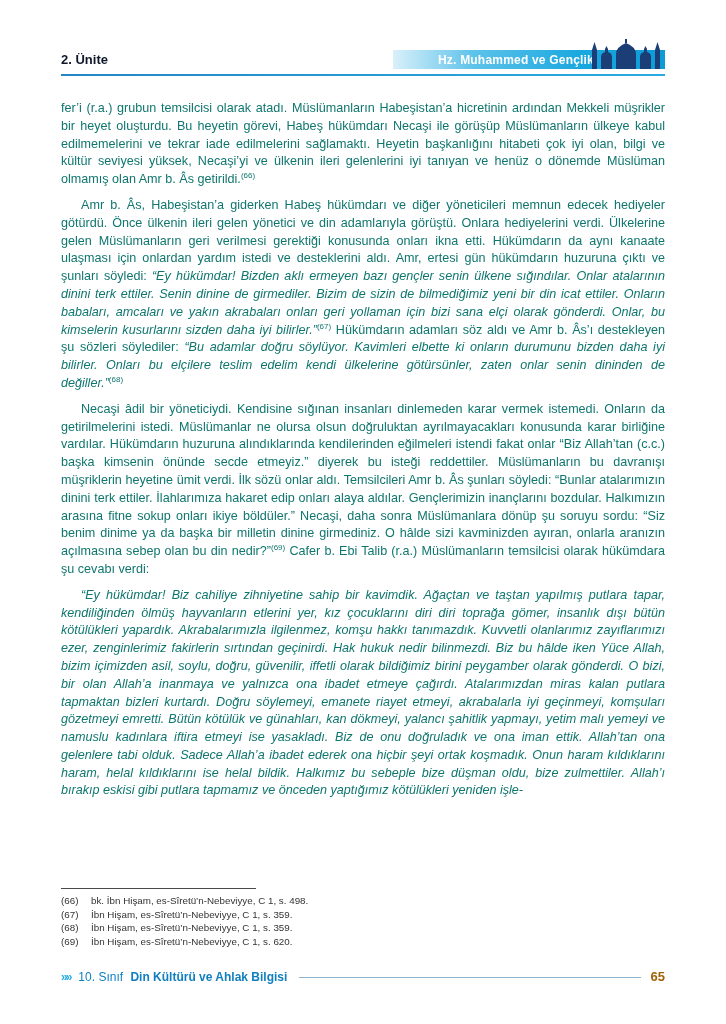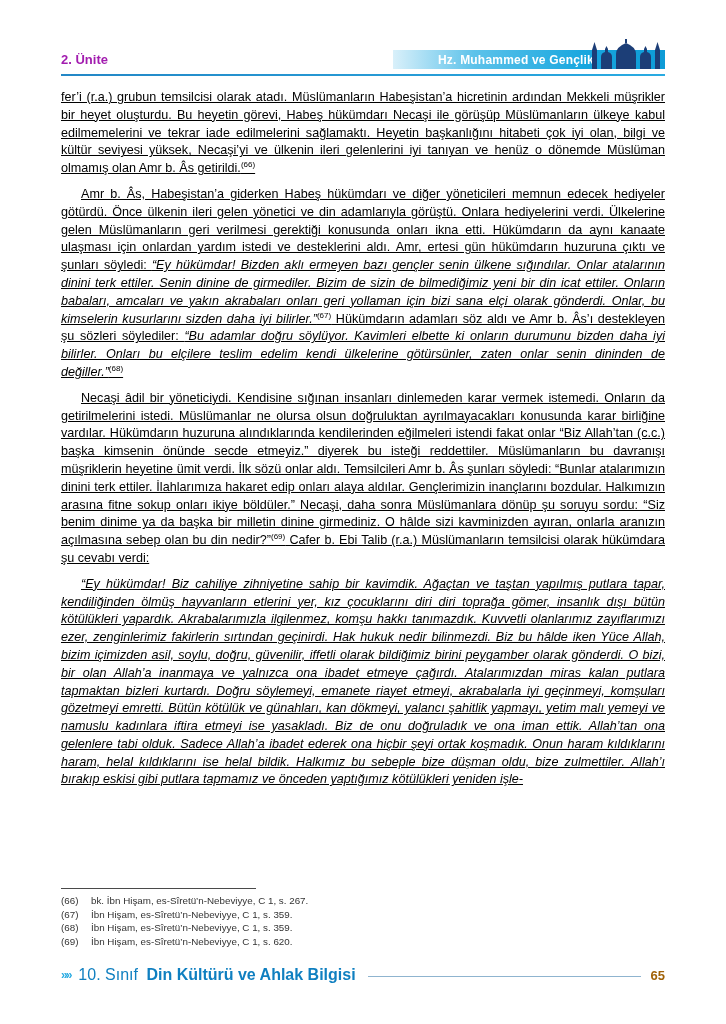--- a/index.html
+++ b/index.html
@@ -17,21 +17,21 @@
   }
   
   .header-row {
     display: flex;
     justify-content: space-between;
     align-items: flex-end;
   }
   .unit-label {
     font-size: 13px;
     font-weight: bold;
-    color: #a21caf;
+    color: #0f172a;
     padding-bottom: 2px;
   }
   .chapter-banner {
     position: relative;
     width: 272px;
     height: 19px;
     background: linear-gradient(90deg, #d9f0fa 0%, #5cc2ea 30%, #18a7df 70%, #0d9bd6 100%);
     display: flex;
     align-items: center;
     justify-content: center;
@@ -51,26 +51,25 @@
     width: 74px;
     height: 32px;
   }
   .header-rule {
     height: 2px;
     margin-top: 5px;
     background: linear-gradient(90deg, #2387c6, var(--accent, #29abe2));
   }
   
   .body-text {
-    margin-top: 13px;
+    margin-top: 24px;
     font-size: 12.6px;
     line-height: 17.8px;
     text-align: justify;
-    color: #000000;
-    text-decoration: underline;
+    color: #0f766e;
   }
   .body-text p.para { margin: 0 0 8px 0; }
   .body-text p.indent { text-indent: 20px; }
   .it { font-style: italic; }
   sup.fnref {
     font-size: 8px;
     line-height: 0;
     vertical-align: super;
   }
   
@@ -102,21 +101,21 @@
   }
   .footer-deco {
     color: var(--accent, #29abe2);
     font-size: 12px;
     font-weight: bold;
     letter-spacing: -2px;
     margin-right: 8px;
     line-height: 1;
   }
   .footer-course {
-    font-size: 16px;
+    font-size: 12px;
     color: var(--footerBlue, #0f7fc0);
     white-space: nowrap;
   }
   .footer-course .prefix { font-weight: normal; margin-right: 4px; }
   .footer-course .title  { font-weight: bold; }
   .footer-line {
     flex: 1;
     border-top: 1px solid #8fb4cf;
     margin: 0 10px 0 12px;
     transform: translateY(1px);
@@ -155,21 +154,21 @@
       <p class="para indent"><span>Amr b. Âs, Habeşistan’a giderken Habeş hükümdarı ve diğer yöneticileri memnun edecek hediyeler götürdü. Önce ülkenin ileri gelen yönetici ve din adamlarıyla görüştü. Onlara hediyelerini verdi. Ülkelerine gelen Müslümanların geri verilmesi gerektiği konusunda onları ikna etti. Hükümdarın da aynı kanaate ulaşması için onlardan yardım istedi ve desteklerini aldı. Amr, ertesi gün hükümdarın huzuruna çıktı ve şunları söyledi: </span><span class="it">“Ey hükümdar! Bizden aklı ermeyen bazı gençler senin ülkene sığındılar. Onlar atalarının dinini terk ettiler. Senin dinine de girmediler. Bizim de sizin de bilmediğimiz yeni bir din icat ettiler. Onların babaları, amcaları ve yakın akrabaları onları geri yollaman için bizi sana elçi olarak gönderdi. Onlar, bu kimselerin kusurlarını sizden daha iyi bilirler.”</span><sup class="fnref">(67)</sup><span> Hükümdarın adamları söz aldı ve Amr b. Âs’ı destekleyen şu sözleri söylediler: </span><span class="it">“Bu adamlar doğru söylüyor. Kavimleri elbette ki onların durumunu bizden daha iyi bilirler. Onları bu elçilere teslim edelim kendi ülkelerine götürsünler, zaten onlar senin dininden de değiller.”</span><sup class="fnref">(68)</sup></p>
       <p class="para indent"><span>Necaşi âdil bir yöneticiydi. Kendisine sığınan insanları dinlemeden karar vermek istemedi. Onların da getirilmelerini istedi. Müslümanlar ne olursa olsun doğruluktan ayrılmayacakları konusunda karar birliğine vardılar. Hükümdarın huzuruna alındıklarında kendilerinden eğilmeleri istendi fakat onlar “Biz Allah’tan (c.c.) başka kimsenin önünde secde etmeyiz.” diyerek bu isteği reddettiler. Müslümanların bu davranışı müşriklerin heyetine ümit verdi. İlk sözü onlar aldı. Temsilcileri Amr b. Âs şunları söyledi: “Bunlar atalarımızın dinini terk ettiler. İlahlarımıza hakaret edip onları alaya aldılar. Gençlerimizin inançlarını bozdular. Halkımızın arasına fitne sokup onları ikiye böldüler.” Necaşi, daha sonra Müslümanlara dönüp şu soruyu sordu: “Siz benim dinime ya da başka bir milletin dinine girmediniz. O hâlde sizi kavminizden ayıran, onlarla aranızın açılmasına sebep olan bu din nedir?”</span><sup class="fnref">(69)</sup><span> Cafer b. Ebi Talib (r.a.) Müslümanların temsilcisi olarak hükümdara şu cevabı verdi:</span></p>
       <p class="para indent"><span class="it">“Ey hükümdar! Biz cahiliye zihniyetine sahip bir kavimdik. Ağaçtan ve taştan yapılmış putlara tapar, kendiliğinden ölmüş hayvanların etlerini yer, kız çocuklarını diri diri toprağa gömer, insanlık dışı bütün kötülükleri yapardık. Akrabalarımızla ilgilenmez, komşu hakkı tanımazdık. Kuvvetli olanlarımız zayıflarımızı ezer, zenginlerimiz fakirlerin sırtından geçinirdi. Hak hukuk nedir bilinmezdi. Biz bu hâlde iken Yüce Allah, bizim içimizden asil, soylu, doğru, güvenilir, iffetli olarak bildiğimiz birini peygamber olarak gönderdi. O bizi, bir olan Allah’a inanmaya ve yalnızca ona ibadet etmeye çağırdı. Atalarımızdan miras kalan putlara tapmaktan bizleri kurtardı. Doğru söylemeyi, emanete riayet etmeyi, akrabalarla iyi geçinmeyi, komşuları gözetmeyi emretti. Bütün kötülük ve günahları, kan dökmeyi, yalancı şahitlik yapmayı, yetim malı yemeyi ve namuslu kadınlara iftira etmeyi ise yasakladı. Biz de onu doğruladık ve ona iman ettik. Allah’tan ona gelenlere tabi olduk. Sadece Allah’a ibadet ederek ona hiçbir şeyi ortak koşmadık. Onun haram kıldıklarını haram, helal kıldıklarını ise helal bildik. Halkımız bu sebeple bize düşman oldu, bize zulmettiler. Allah’ı bırakıp eskisi gibi putlara tapmamız ve önceden yaptığımız kötülükleri yeniden işle-</span></p>
     </div>
 
   <div class="footnotes">
     <div class="fn-rule"></div>
     <div>
         <div class="footnote">
           <span class="fn-num">(66)</span>
-          <span class="fn-text">bk. İbn Hişam, es-Sîretü’n-Nebeviyye, C 1, s. 267.</span>
+          <span class="fn-text">bk. İbn Hişam, es-Sîretü’n-Nebeviyye, C 1, s. 498.</span>
         </div>
         <div class="footnote">
           <span class="fn-num">(67)</span>
           <span class="fn-text">İbn Hişam, es-Sîretü’n-Nebeviyye, C 1, s. 359.</span>
         </div>
         <div class="footnote">
           <span class="fn-num">(68)</span>
           <span class="fn-text">İbn Hişam, es-Sîretü’n-Nebeviyye, C 1, s. 359.</span>
         </div>
         <div class="footnote">

